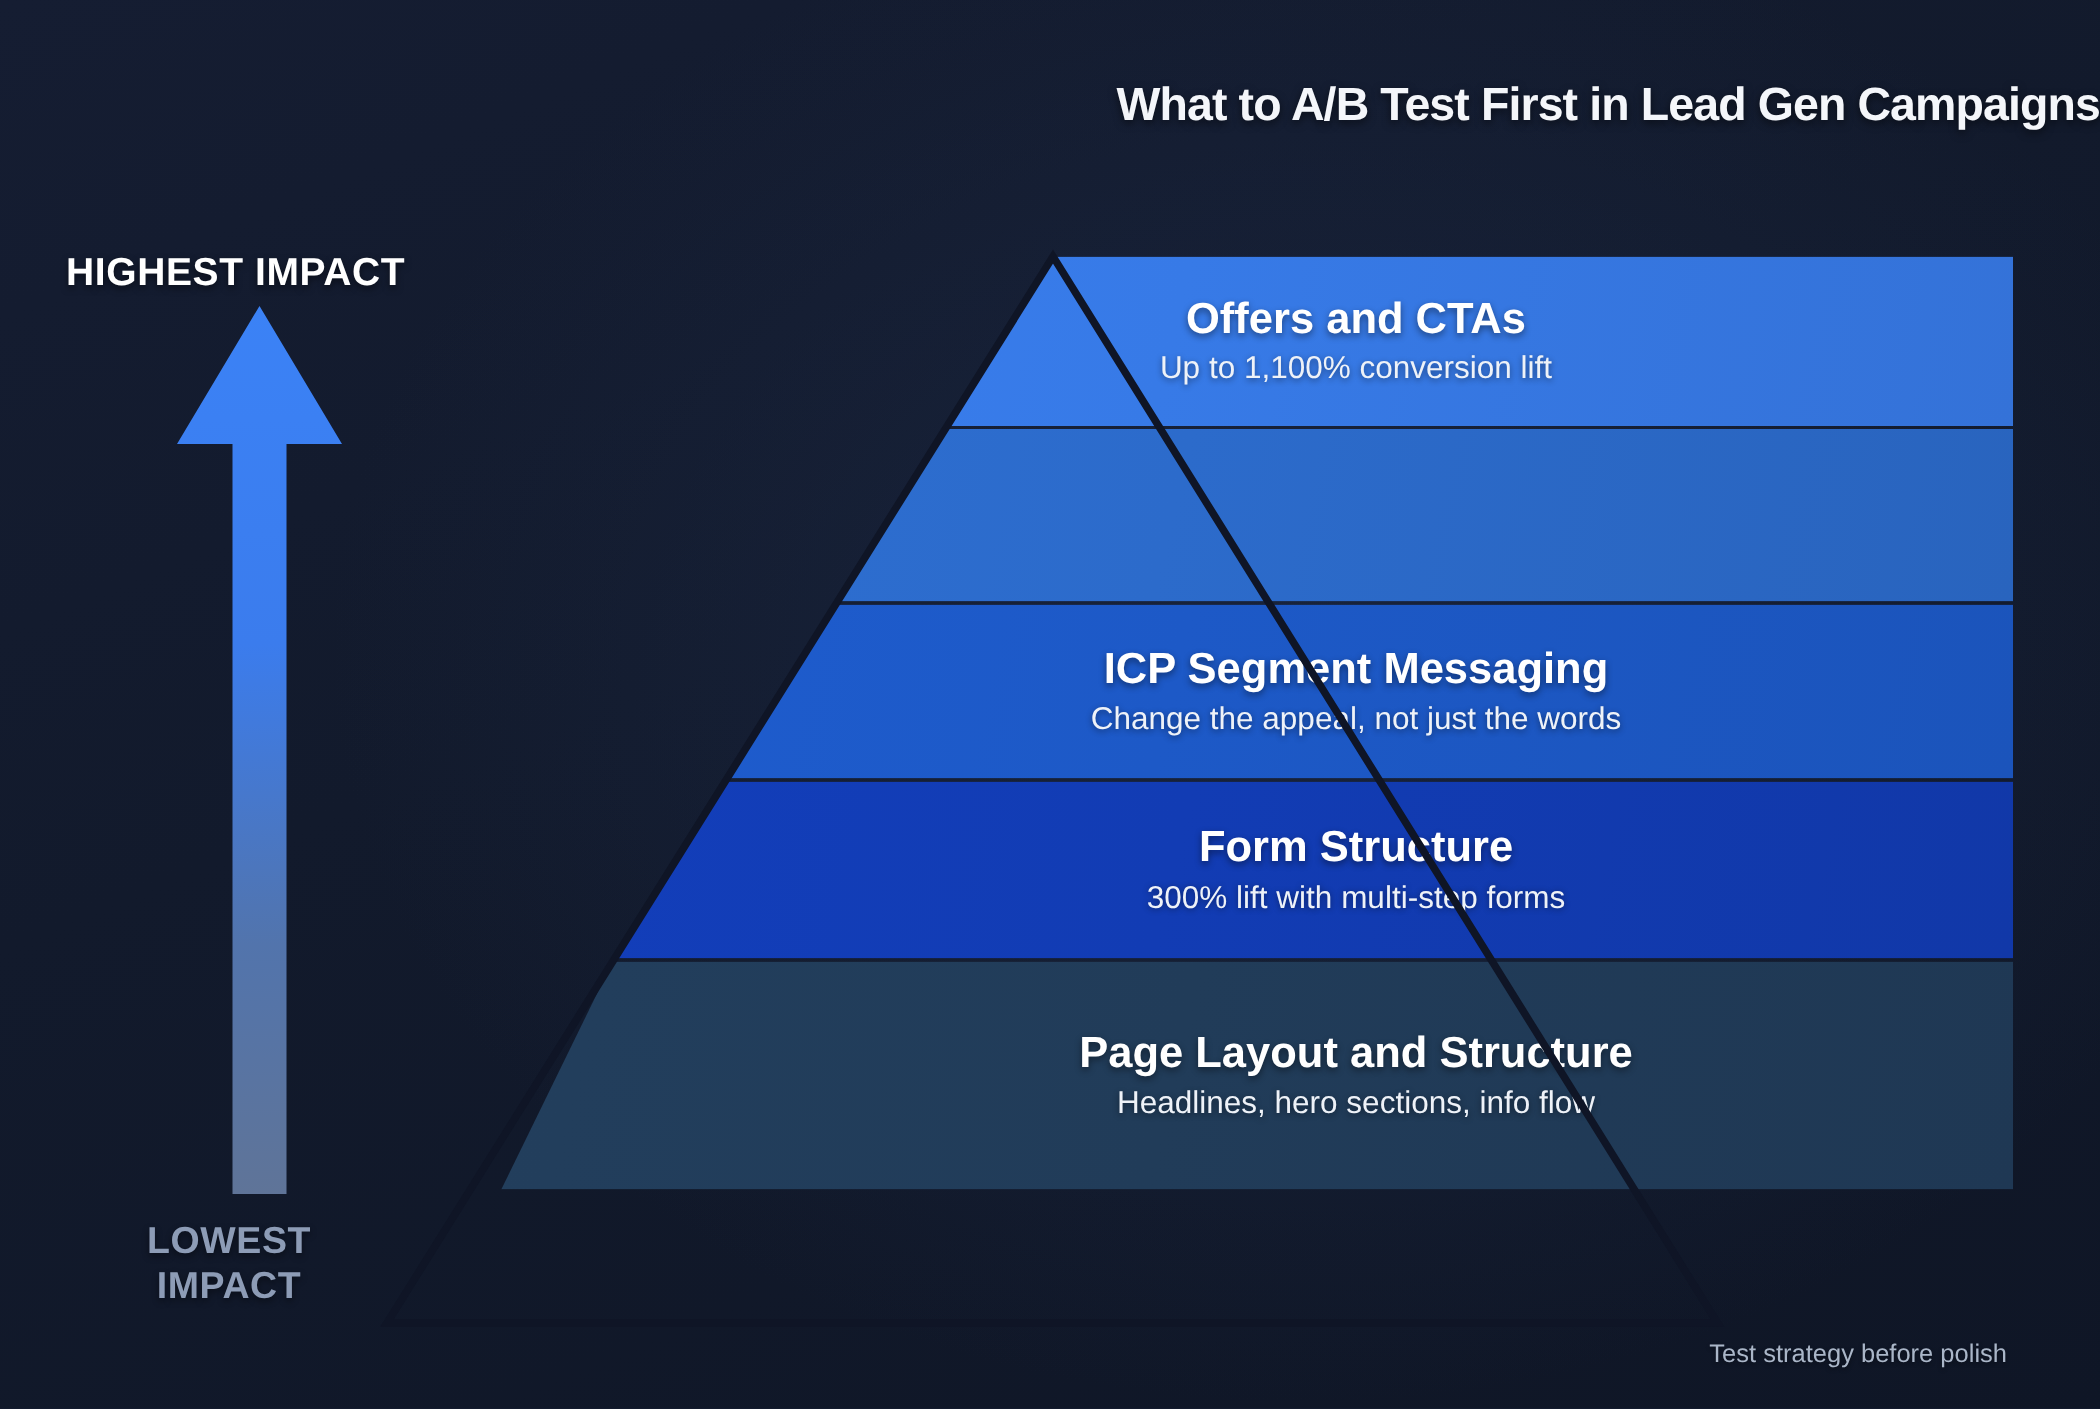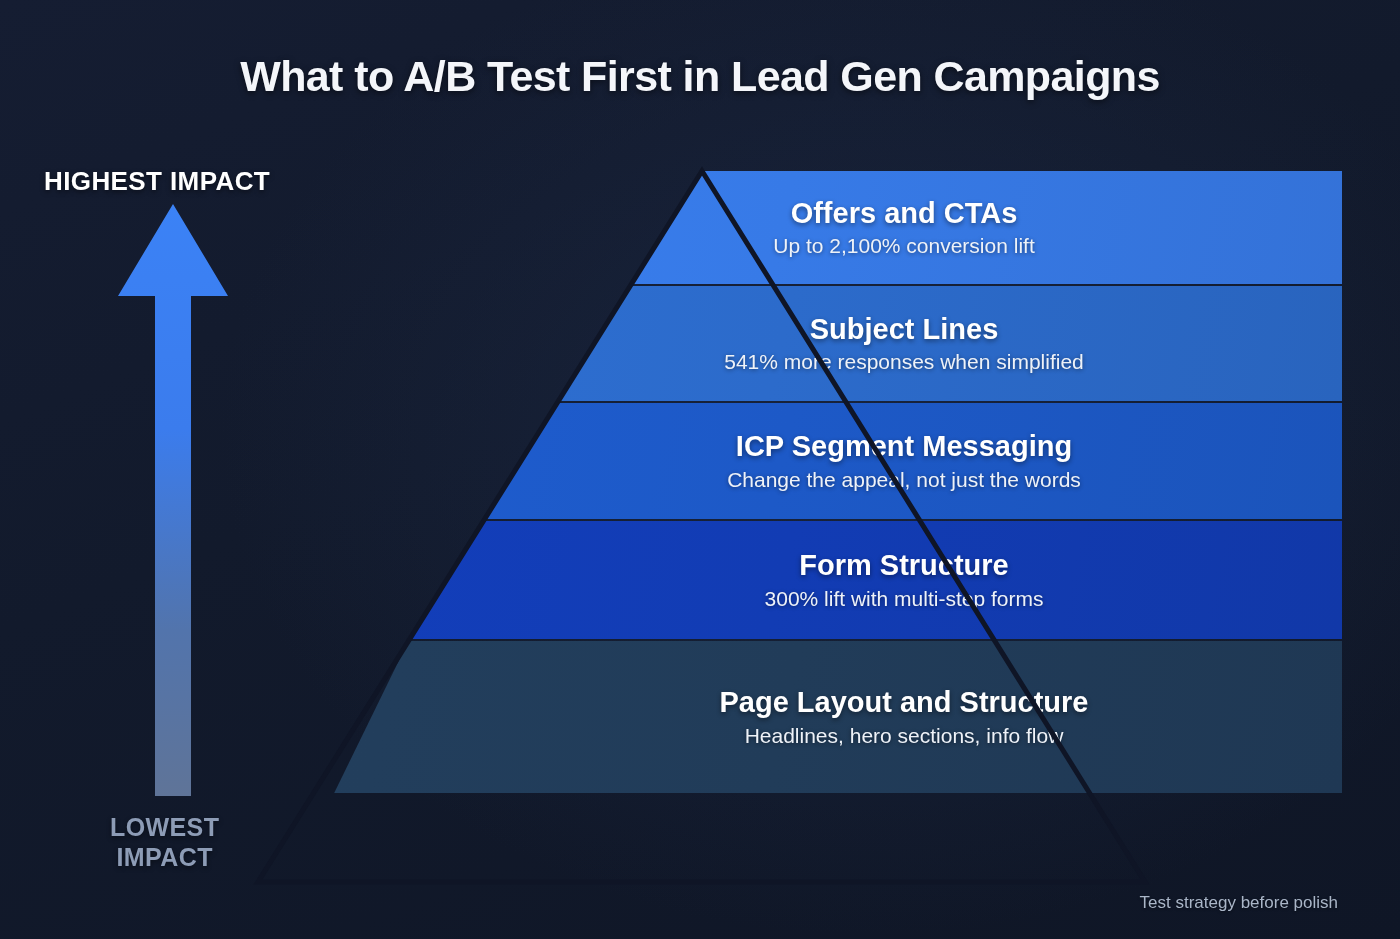--- a/index.html
+++ b/index.html
@@ -13,40 +13,39 @@
   #stage {
     position:absolute; left:0; top:0; width:1400px; height:939px;
     background:
       radial-gradient(ellipse 900px 700px at 62% 46%, rgba(30,44,74,0.55) 0%, rgba(20,28,48,0) 72%),
       linear-gradient(158deg, #151d32 0%, #121a2c 42%, #0f1626 100%);
   }
 
   
   #title {
     position:absolute; left:0; top:52px; width:1400px;
-    text-align:center;
-    font-size:43px; font-weight:bold; color:#f4f6fa;
+    text-align:right;
+    font-size:31px; font-weight:bold; color:#f4f6fa;
     letter-spacing:-0.6px;
     text-shadow:0 2px 6px rgba(0,0,0,0.55);
     white-space:nowrap;
   }
 
   
   #highest-label {
     position:absolute; left:44px; top:166px;
     font-size:26px; font-weight:bold; color:#ffffff;
     letter-spacing:0.4px; white-space:nowrap;
     text-shadow:0 2px 5px rgba(0,0,0,0.5);
   }
   #lowest-label {
     position:absolute; left:98px; top:812px;
     font-size:25px; font-weight:bold; color:#8d9cb6;
     letter-spacing:0.4px; line-height:30px; text-align:center;
     text-shadow:0 2px 5px rgba(0,0,0,0.45);
-    margin-left:12px;
   }
   #impact-arrow { position:absolute; left:110px; top:204px; width:126px; height:592px; }
 
   
   #pyramid { position:absolute; left:0; top:0; width:1400px; height:939px; }
   .band {
     position:absolute;
     left:0; width:1342px;
     display:flex; flex-direction:column;
     align-items:center; justify-content:center;
@@ -101,29 +100,25 @@
   <div id="lowest-label">
     <div>LOWEST</div>
     <div>IMPACT</div>
   </div>
 
   <div id="pyramid">
       <div class="band" style="top: 171px; height: 113px;">
         <div class="band-bg" style="background: linear-gradient(103deg, rgb(59, 130, 246) 0%, rgb(55, 122, 231) 58%, rgb(52, 114, 216) 100%); clip-path: polygon(52.31% 0%, 100% 0%, 100% 100%, 47.052% 100%);"></div>
         <div class="band-inner">
           <div class="band-title">Offers and CTAs</div>
-          <div class="band-sub">Up to 2,100% conversion lift</div>
+          <div class="band-sub">Up to 1,100% conversion lift</div>
         </div>
       </div>
       <div class="band" style="top: 286px; height: 115px;">
         <div class="band-bg" style="background: linear-gradient(103deg, rgb(47, 114, 216) 0%, rgb(44, 107, 203) 58%, rgb(41, 100, 190) 100%); clip-path: polygon(46.959% 0%, 100% 0%, 100% 100%, 41.607% 100%);"></div>
-        <div class="band-inner">
-          <div class="band-title">Subject Lines</div>
-          <div class="band-sub">541% more responses when simplified</div>
-        </div>
       </div>
       <div class="band" style="top: 403px; height: 116px;">
         <div class="band-bg" style="background: linear-gradient(103deg, rgb(31, 95, 212) 0%, rgb(29, 89, 199) 58%, rgb(27, 84, 187) 100%); clip-path: polygon(41.514% 0%, 100% 0%, 100% 100%, 36.117% 100%);"></div>
         <div class="band-inner">
           <div class="band-title">ICP Segment Messaging</div>
           <div class="band-sub">Change the appeal, not just the words</div>
         </div>
       </div>
       <div class="band" style="top: 521px; height: 118px;">
         <div class="band-bg" style="background: linear-gradient(103deg, rgb(19, 64, 191) 0%, rgb(18, 60, 180) 58%, rgb(17, 56, 168) 100%); clip-path: polygon(36.023% 0%, 100% 0%, 100% 100%, 30.533% 100%);"></div>

